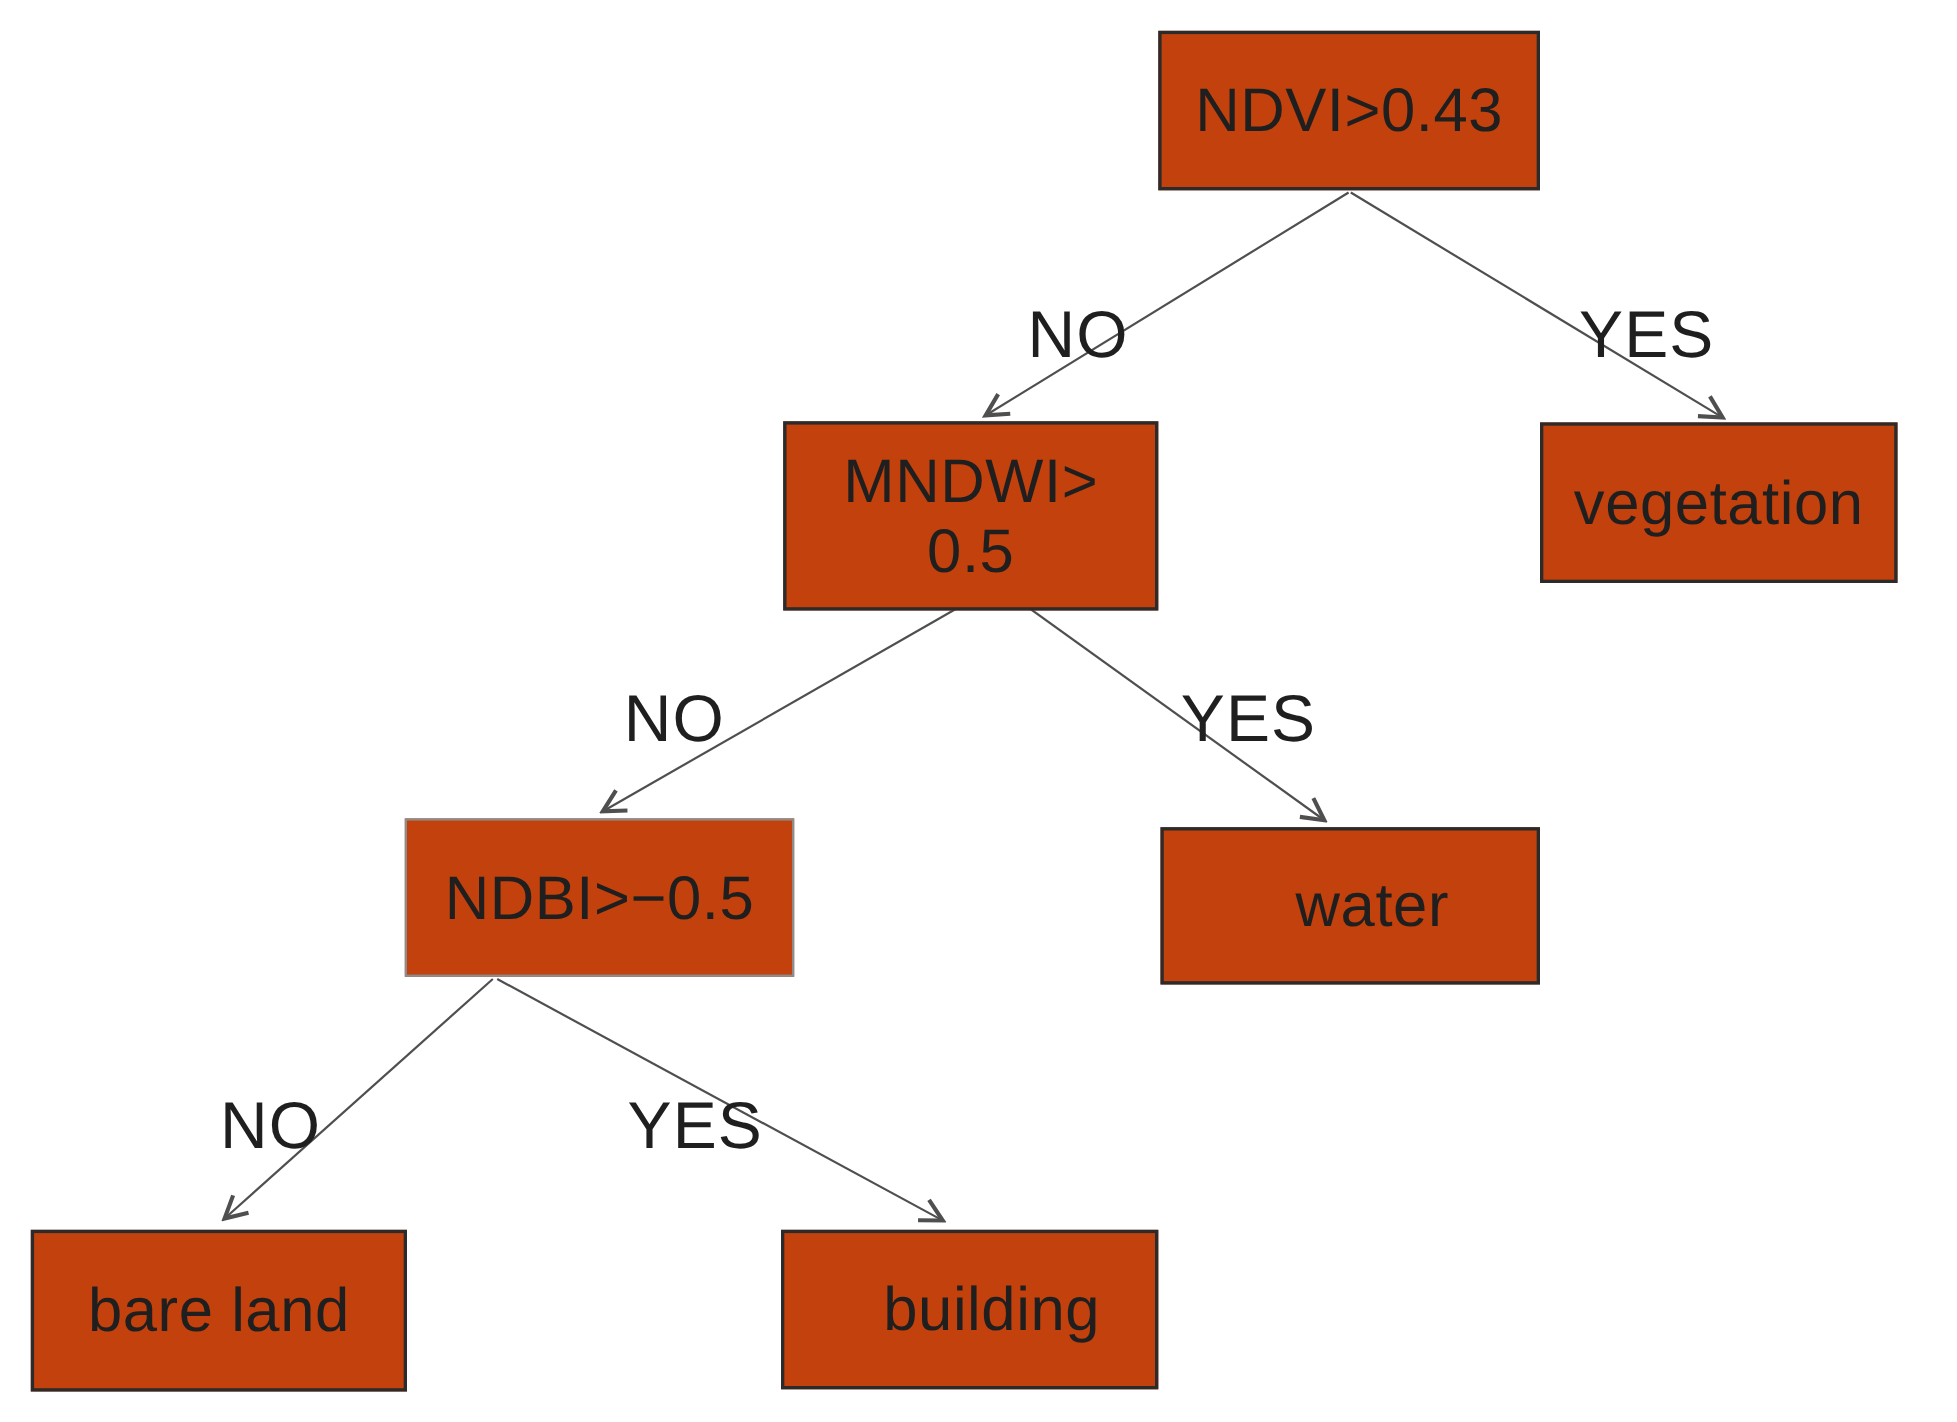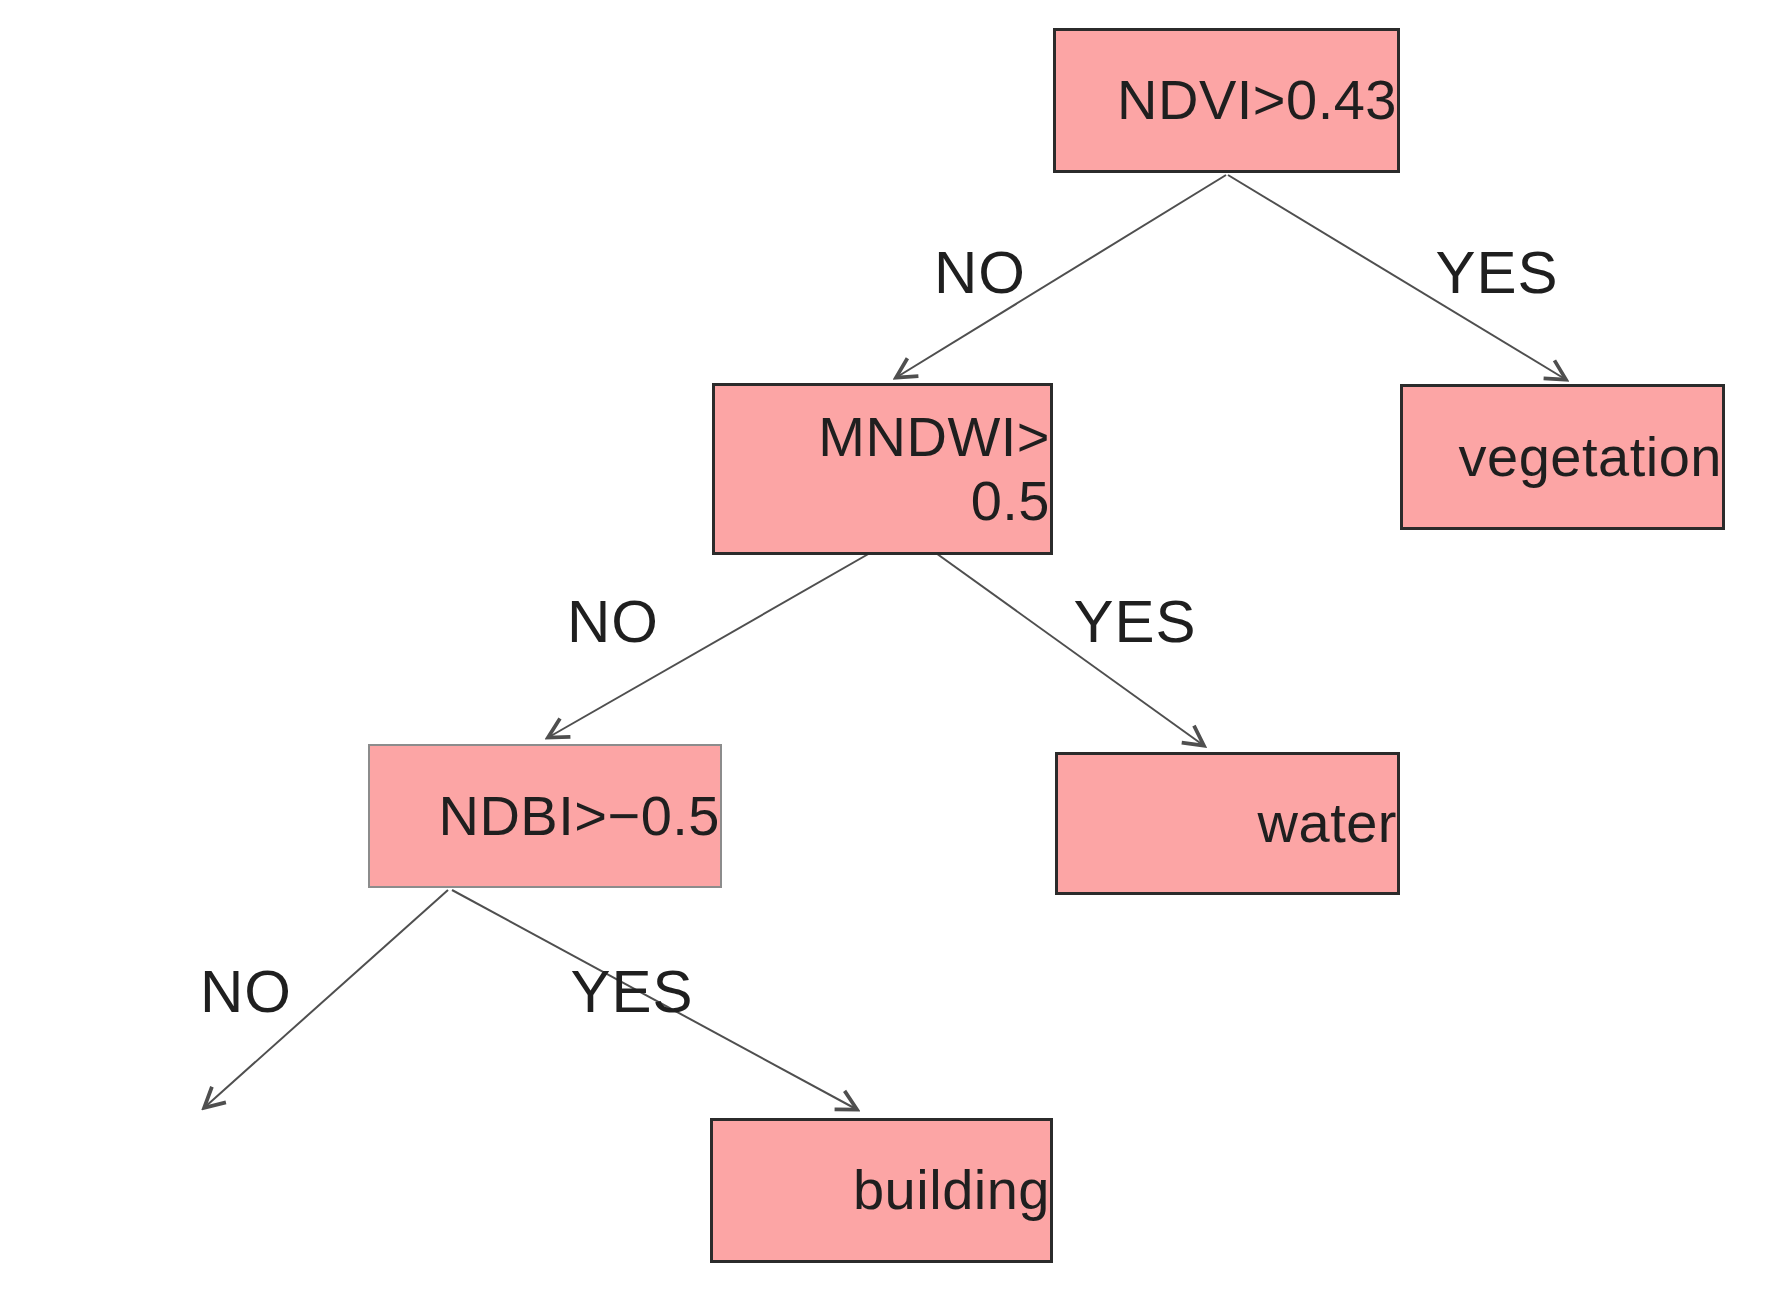--- a/index.html
+++ b/index.html
@@ -19,42 +19,43 @@
     position: absolute;
     left: 0; top: 0;
     width: 1779px;
     height: 1293px;
     pointer-events: none;
   }
   .node {
     position: absolute;
     box-sizing: border-box;
     border: 3px solid #2b2b2b;
-    background: #fca5a5;
+    background: #c2410c;
     display: flex;
     flex-direction: column;
-    align-items: flex-end;
+    align-items: center;
     justify-content: center;
     text-align: center;
     font-size: 56px;
     line-height: 1.15;
     color: #1f1f1f;
     letter-spacing: 0.5px;
     white-space: nowrap;
   }
   .node.light-border {
     border: 2px solid #8c8c8c;
   }
   .edge-label {
     position: absolute;
     transform: translate(-50%, -50%);
     font-size: 60px;
     color: #1f1f1f;
     letter-spacing: 1px;
     white-space: nowrap;
+    margin-top: 32px;
   }
 </style>
 </head>
 <body>
 
 <div class="canvas">
 
   <svg class="edges" viewBox="0 0 1779 1293">
     <defs>
       <marker id="arrow" viewBox="0 0 12 12" refX="10" refY="6" markerWidth="14" markerHeight="14" orient="auto-start-reverse">
@@ -83,20 +84,23 @@
   </div>
 
   <div class="node light-border" style="left:368px; top:744px; width:354px; height:144px;">
     <span>NDBI&gt;−0.5</span>
   </div>
 
   <div class="node" style="left:1055px; top:752px; width:345px; height:143px;padding-left:40px;">
     <span>water</span>
   </div>
 
+  <div class="node" style="left:28px; top:1118px; width:342px; height:147px;">
+    <span>bare land</span>
+  </div>
 
   <div class="node" style="left:710px; top:1118px; width:343px; height:145px;padding-left:40px;">
     <span>building</span>
   </div>
 
   <div class="edge-label" style="left:980px;  top:272px;">NO</div>
   <div class="edge-label" style="left:1497px; top:272px;">YES</div>
   <div class="edge-label" style="left:613px;  top:621px;">NO</div>
   <div class="edge-label" style="left:1135px; top:621px;">YES</div>
   <div class="edge-label" style="left:246px;  top:991px;">NO</div>

